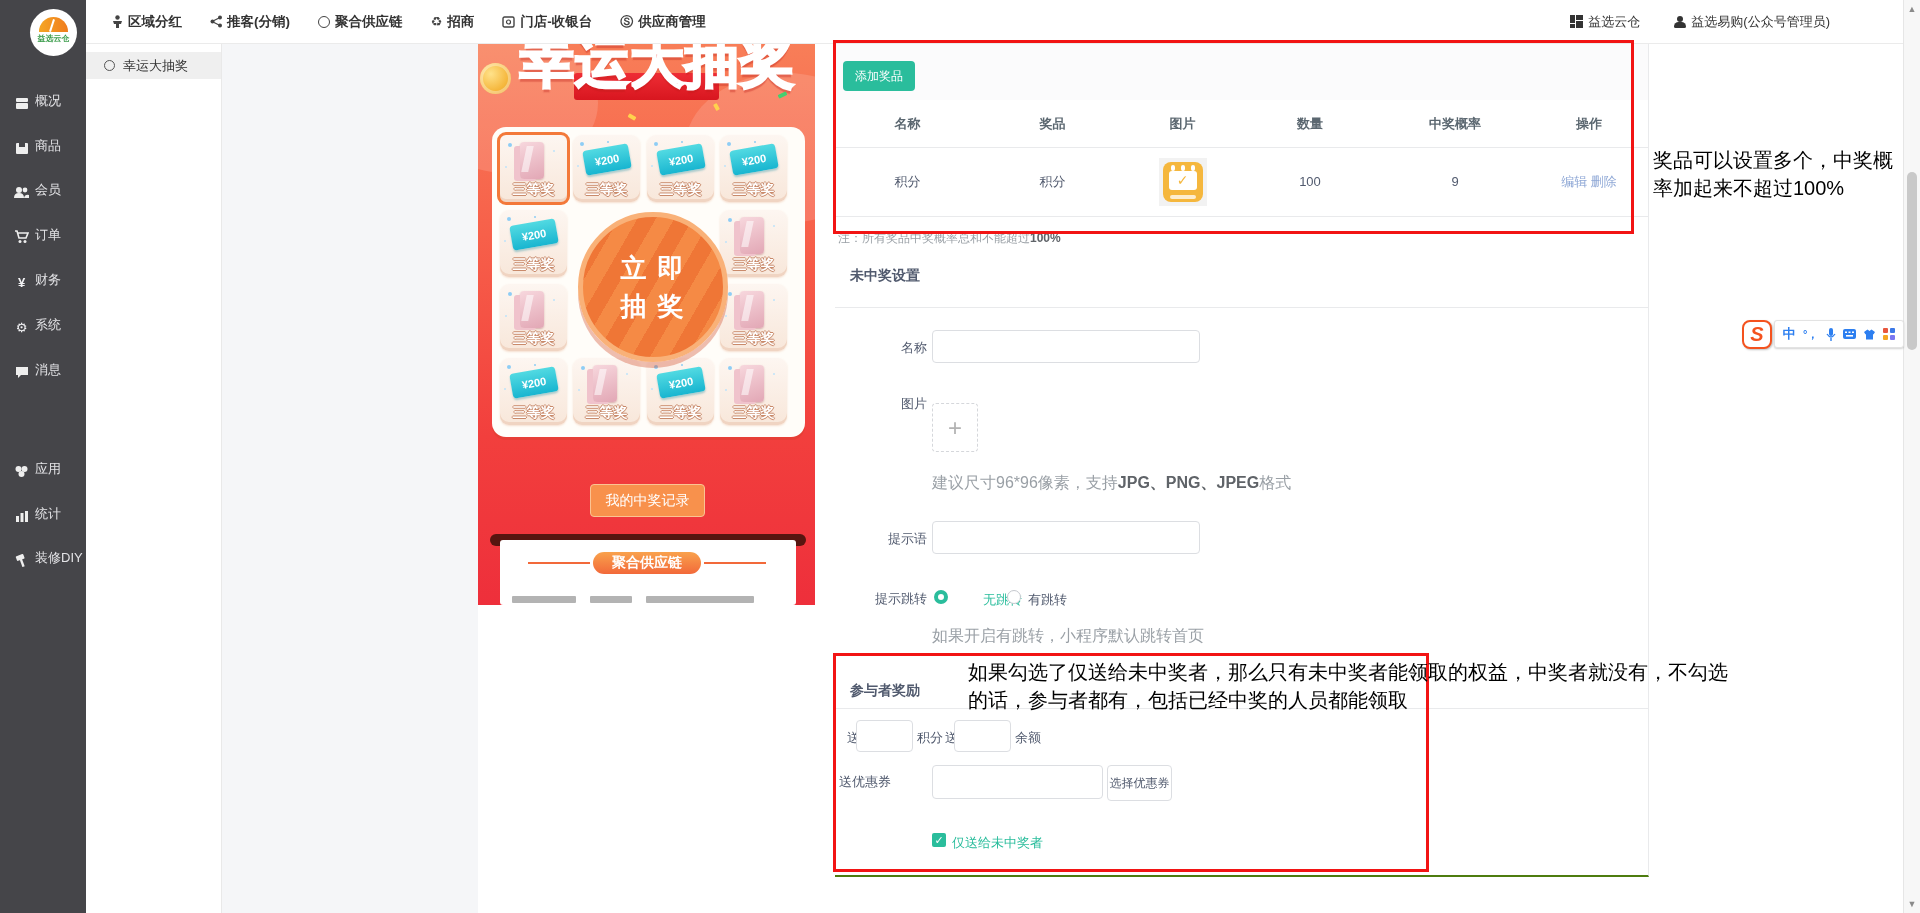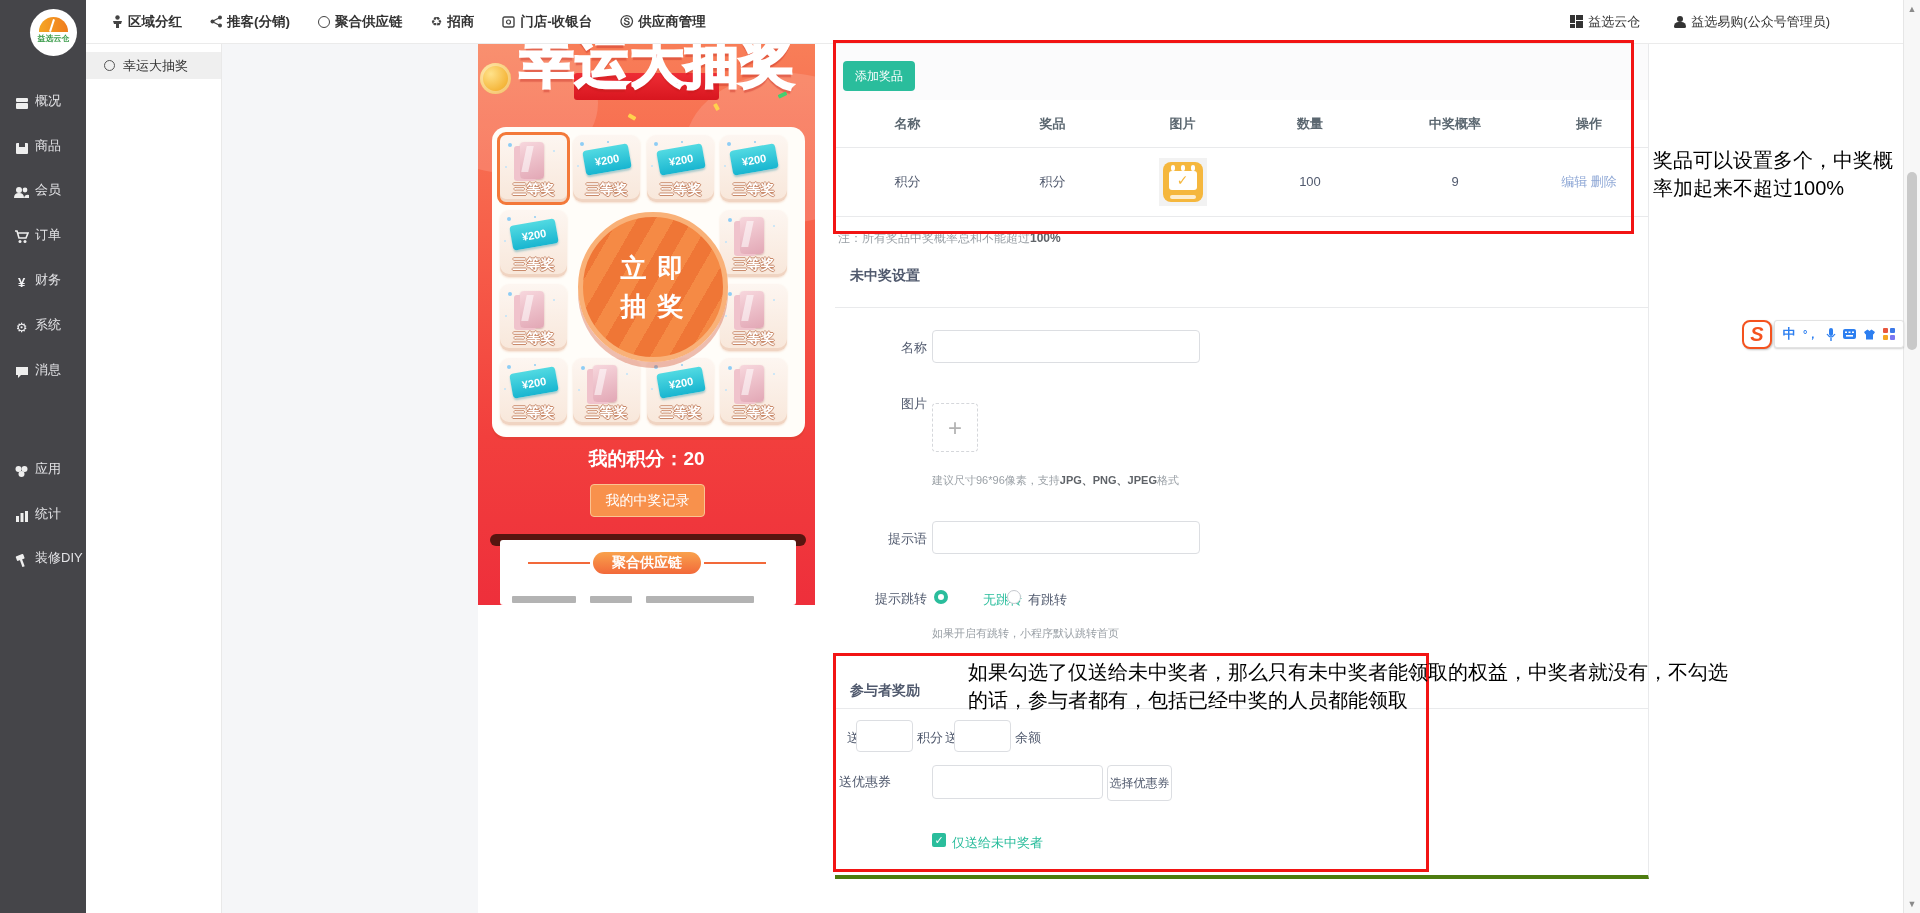--- a/index.html
+++ b/index.html
@@ -57,42 +57,42 @@
   .spin-circle{position:absolute;left:100px;top:169px;width:140px;height:140px;border-radius:50%;background:repeating-linear-gradient(120deg,#f58a45 0 16px,#ef7636 16px 32px);border:5px solid #f9b178;box-shadow:0 6px 0 rgba(205,70,35,.35);display:flex;flex-direction:column;align-items:center;justify-content:center;color:#fff;font-weight:bold;font-size:26px;line-height:38px;letter-spacing:2px;}
   .pv-points{position:absolute;left:0;top:403px;width:337px;text-align:center;color:#fff;font-size:19px;font-weight:bold;}
   .pv-record-btn{position:absolute;left:112px;top:441px;width:113px;height:31px;background:#f8914c;border:1px solid #fbc392;border-radius:4px;color:#fff;font-size:14px;display:flex;align-items:center;justify-content:center;cursor:pointer;}
   .pv-darkbar{position:absolute;left:12px;top:491px;width:316px;height:12px;border-radius:7px;background:#571510;}
   .pv-panel2{position:absolute;left:22px;top:497px;width:296px;height:65px;background:#fff;border-radius:3px;}
   .pv-pill{position:absolute;left:115px;top:509px;width:108px;height:22px;border-radius:12px;background:linear-gradient(180deg,#f9a24c,#f2693a);color:#fff;font-size:14px;font-weight:bold;display:flex;align-items:center;justify-content:center;}
   .pv-line{position:absolute;top:519px;height:2px;width:62px;background:#f2693a;}
   .cutrow{position:absolute;top:553px;height:7px;background:#9a9a9a;opacity:.75;border-radius:1px;}
 
   
-  .card{position:absolute;left:835px;top:43px;width:813px;height:832px;background:#fff;border-right:1px solid #e9eaec;border-bottom:4px solid #4d7c0f;}
+  .card{position:absolute;left:835px;top:43px;width:813px;height:832px;background:#fff;border-right:1px solid #e9eaec;border-bottom:2px solid #4d7c0f;}
   .toolbar-strip{position:absolute;left:0;top:0;width:813px;height:57px;background:#fbfbfc;}
   .btn-teal{position:absolute;left:8px;top:18px;width:72px;height:30px;background:#2abd9c;color:#fff;font-size:12px;border:none;border-radius:4px;display:flex;align-items:center;justify-content:center;cursor:pointer;}
   .thead{position:absolute;left:0;top:57px;width:813px;height:47px;display:flex;align-items:center;border-bottom:1px solid #e9eaec;font-size:13px;color:#5b6770;font-weight:bold;}
   .trow{position:absolute;left:0;top:104px;width:813px;height:69px;display:flex;align-items:center;border-bottom:1px solid #e9eaec;font-size:13px;color:#515a6e;}
   .tc{text-align:center;flex:none;}
   .c1{width:145px;} .c2{width:145px;} .c3{width:115px;} .c4{width:140px;} .c5{width:150px;} .c6{width:118px;}
   .links a{color:#8fa8d6;text-decoration:none;cursor:pointer;}
   .prize-pad{width:48px;height:48px;background:#f2f2f2;margin:0 auto;display:flex;align-items:center;justify-content:center;}
   .prize-ic{width:40px;height:40px;background:#f5b73d;border-radius:8px;position:relative;}
   .prize-ic i{position:absolute;top:3px;width:4px;height:6px;border-radius:2px;background:#fff;}
   .prize-ic .w{position:absolute;left:6px;top:9px;width:28px;height:19px;background:#fff;border-radius:3px;}
   .prize-ic .w:after{content:"✓";position:absolute;left:0;top:0;width:28px;height:19px;display:flex;align-items:center;justify-content:center;color:#f5b73d;font-size:14px;font-weight:bold;}
   .prize-ic .s{position:absolute;left:7px;bottom:3px;width:26px;height:4px;background:rgba(255,255,255,.75);border-radius:2px;}
   .note-line{position:absolute;left:3px;top:187px;font-size:12px;color:#9aa0a6;}
   .note-line b{color:#5f6368;}
   .sec-title{position:absolute;left:15px;font-size:14px;font-weight:bold;color:#515a6e;}
   .sec-divider{position:absolute;left:0;width:813px;height:1px;background:#e9eaec;}
   .f-label{position:absolute;font-size:13px;color:#515a6e;text-align:right;width:110px;}
   .f-input{position:absolute;width:268px;height:33px;border:1px solid #dcdee2;border-radius:4px;background:#fff;box-sizing:border-box;}
   .upload-box{position:absolute;width:44px;height:47px;border:1px dashed #d5d7db;border-radius:4px;background:#fff;display:flex;align-items:center;justify-content:center;color:#b2b2b2;font-size:24px;font-weight:300;cursor:pointer;}
-  .hint{position:absolute;font-size:11px;color:#9aa0a6;}
+  .hint{position:absolute;font-size:16px;color:#9aa0a6;}
   .hint b{color:#5f6368;}
   .radio{position:absolute;width:14px;height:14px;border-radius:50%;box-sizing:border-box;}
   .radio.on{border:4.5px solid #2abd9c;background:#fff;}
   .radio.off{border:1px solid #c5c8ce;background:#fff;}
   .radio-lab{position:absolute;font-size:13px;}
   .teal-t{color:#2abd9c;}
   .gray-t{color:#515a6e;}
   .small-input{position:absolute;width:57px;height:32px;border:1px solid #dcdee2;border-radius:4px;box-sizing:border-box;}
   .btn-plain{position:absolute;height:34px;background:#fff;border:1px solid #dcdee2;border-radius:4px;font-size:12px;color:#515a6e;display:flex;align-items:center;justify-content:center;cursor:pointer;}
   .checkbox{position:absolute;width:14px;height:14px;background:#2abd9c;border-radius:2px;color:#fff;font-size:11px;display:flex;align-items:center;justify-content:center;cursor:pointer;}
@@ -357,21 +357,20 @@
         <span class="spark" style="left:8px;top:8px;"></span>
         <div class="img-phone"></div>
         <div class="t-label">三等奖</div>
       </div>
 
     <div class="spin-circle">
       <span>立 即</span>
       <span>抽 奖</span>
     </div>
 
-    <div class="pv-points">我的积分：20</div>
     <div class="pv-record-btn">我的中奖记录</div>
     <div class="pv-darkbar"></div>
     <div class="pv-panel2"></div>
     <div class="pv-line" style="left:50px;"></div>
     <div class="pv-line" style="left:226px;"></div>
     <div class="pv-pill">聚合供应链</div>
     <div class="cutrow" style="left:34px;width:64px;"></div>
     <div class="cutrow" style="left:112px;width:42px;"></div>
     <div class="cutrow" style="left:168px;width:108px;"></div>
   </div>

